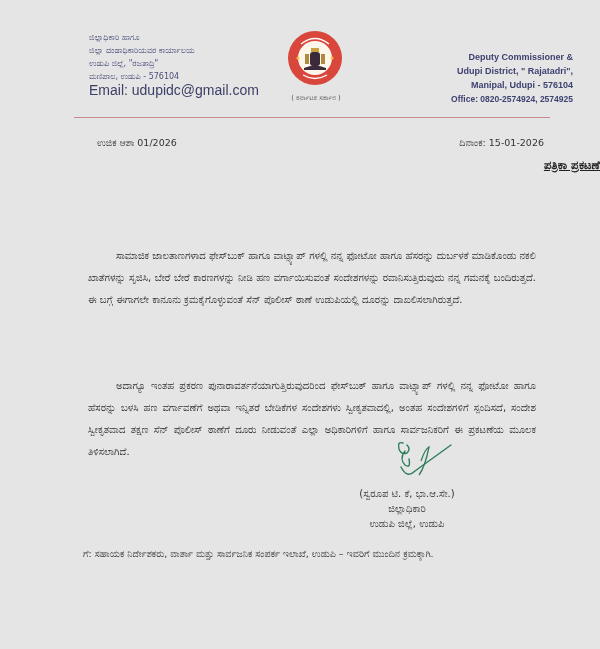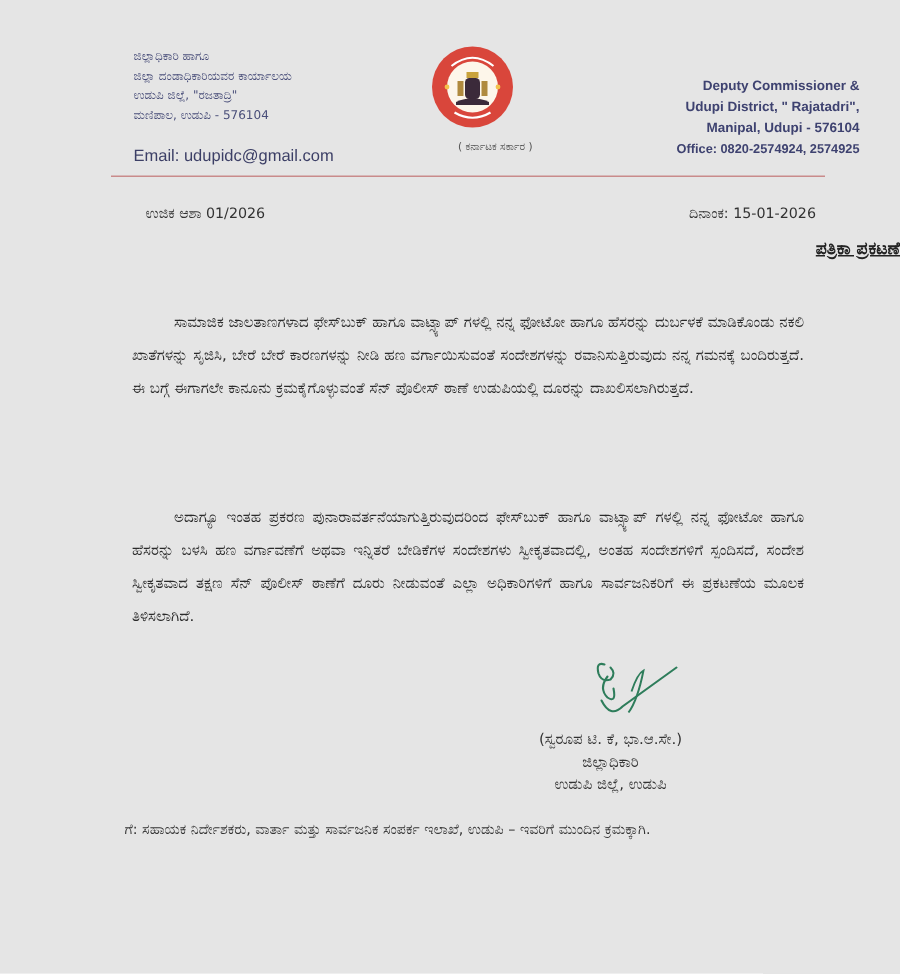--- a/index.html
+++ b/index.html
@@ -1,32 +1,32 @@
 <!DOCTYPE html>
 <html><head>
 <meta charset="utf-8">
 <style>
   html, body { margin:0; padding:0; background:#ffffff; }
   body { width:600px; height:649px; position:relative; overflow:hidden;
          font-family:"DejaVu Sans", sans-serif; color:#2b2b2b; }
   .page { position:absolute; left:0; top:0; width:600px; height:649px; background:#e5e5e5; }
   .hdr-left { position:absolute; left:89px; top:31px; font-size:8px; line-height:13px; color:#4a4f7a; }
-  .hdr-left .email { font-family:"Liberation Sans", sans-serif; font-size:11px; color:#3c3f66; margin-top:15px; }
+  .hdr-left .email { font-family:"Liberation Sans", sans-serif; font-size:14px; color:#3c3f66; margin-top:1px; }
   .hdr-right { position:absolute; right:27px; top:31px; text-align:right; font-family:"Liberation Sans", sans-serif;
                font-weight:bold; font-size:9px; line-height:14px; color:#3e4270;margin-top:19px; }
   .hdr-right .office { font-size:8.5px; }
   .logo { position:absolute; left:287px; top:30px; width:56px; height:56px; }
-  .logo-cap { position:absolute; left:277px; top:94px; width:78px; text-align:right; font-size:7px; color:#555; }
+  .logo-cap { position:absolute; left:277px; top:94px; width:78px; text-align:center; font-size:7px; color:#555; }
   .rule { position:absolute; left:74px; top:117px; width:476px; height:1px; background:#c98b8b; }
   .ref { position:absolute; left:97px; top:137px; font-size:9.5px; color:#333; }
   .date { position:absolute; right:56px; top:137px; font-size:9.5px; color:#333; }
   .title { position:absolute; left:0; width:600px; top:158px; text-align:right; font-size:11.5px; font-weight:bold;
            text-decoration:underline; color:#222; }
   .para { position:absolute; left:88px; width:448px; font-size:10px; line-height:22px; text-align:justify;
-          color:#2a2a2a; text-indent:28px; }
+          color:#2a2a2a; text-indent:28px;margin-top:40px; }
   .p1 { top:205px; }
   .p2 { top:335px; }
   .sig { position:absolute; left:385px; top:437px; width:70px; height:46px; }
   .sig-block { position:absolute; left:332px; top:486px; width:150px; text-align:center; font-size:10px; line-height:15px; color:#333; }
   .cc { position:absolute; left:83px; top:544px; width:460px; font-size:9.5px; line-height:19px; color:#333; }
 </style>
 </head>
 <body>
 
 <div class="page">

